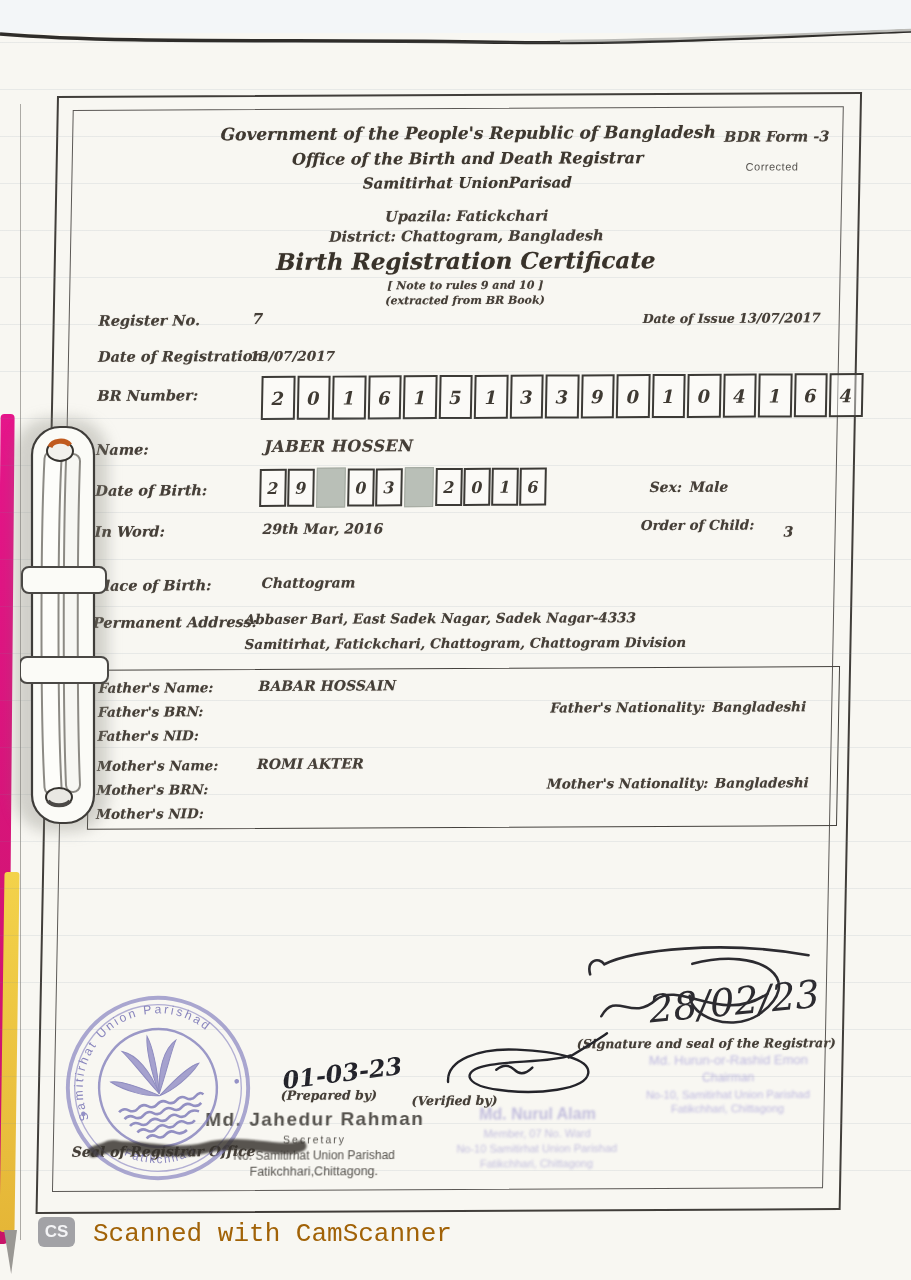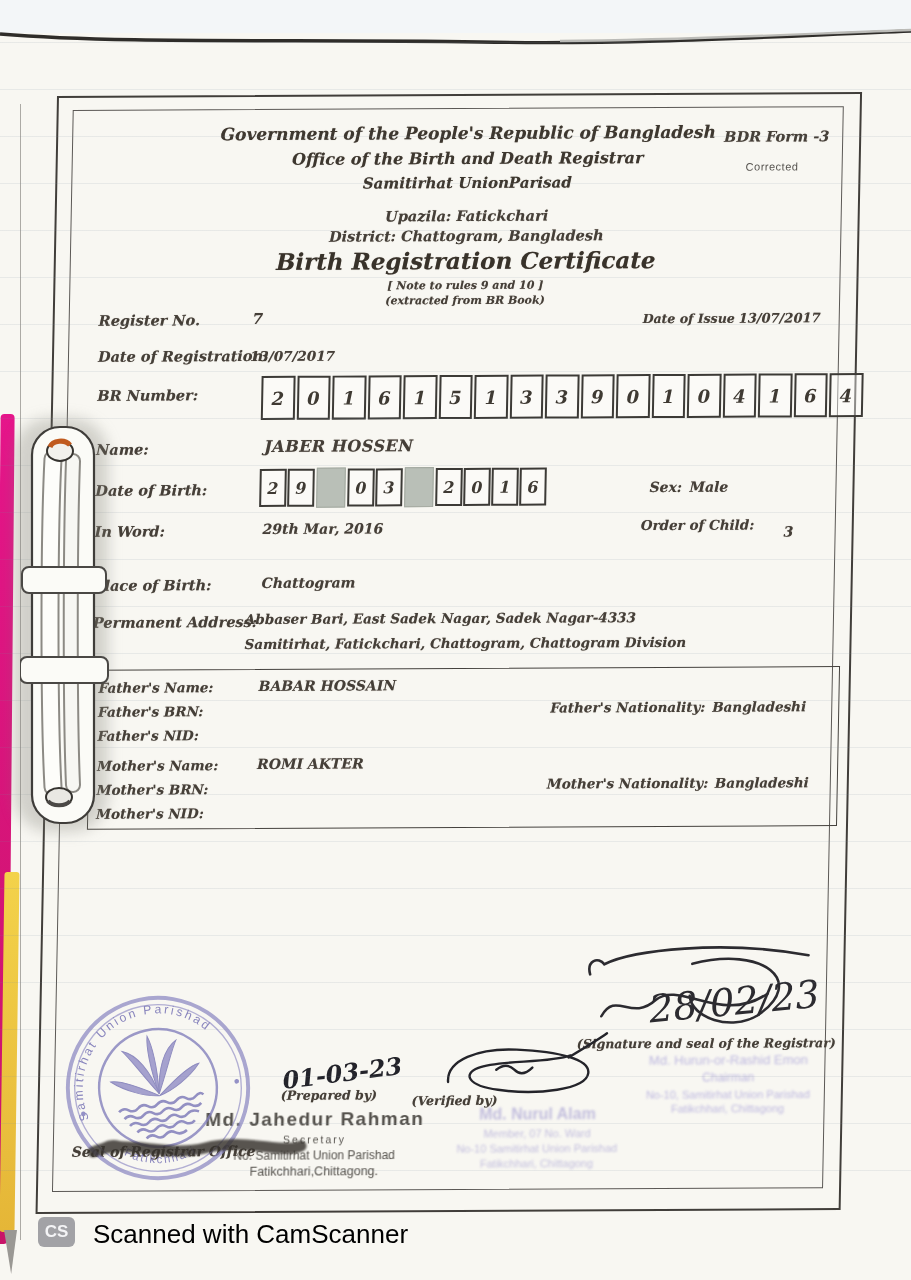--- a/index.html
+++ b/index.html
@@ -29,21 +29,21 @@
   .dcell{width:23px;height:34px;border:2px solid #3c3a36;display:flex;align-items:center;
          justify-content:center;font-size:16px;font-weight:700;font-style:italic;color:#3f3a33;
          background:rgba(255,255,255,.4);}
   .dsep{width:27px;height:38px;background:#b9bfb7;border:1px solid #a2a89f;margin:0 1px;}
   .parents-box{position:absolute;left:42px;top:572px;width:748px;height:158px;
          border:1.7px solid #45423e;}
   
   .rules{position:absolute;left:0;top:42px;width:911px;height:1162px;pointer-events:none;z-index:5;
          background:repeating-linear-gradient(to bottom,rgba(120,138,155,.13) 0 1px,transparent 1px 47px);}
   .fade-stamp{filter:blur(.8px);opacity:.85;}
-  .footer-text{position:absolute;font-family:Liberation Sans, sans-serif;color:#000000;}
+  .footer-text{position:absolute;font-family:Liberation Mono, monospace;color:#a16207;}
   .cs-badge{position:absolute;left:38px;top:1217px;width:37px;height:30px;background:#a2a2a6;
          border-radius:6px;color:#f4f4f6;font-family:"Liberation Sans",sans-serif;font-weight:700;
          font-size:17px;display:flex;align-items:center;justify-content:center;z-index:8;}
 </style>
 </head>
 <body>
 
 <div class="scene">
 
   <div class="abs" style="left:0;top:0;width:911px;height:33px;background:#f3f6f8;"></div>

